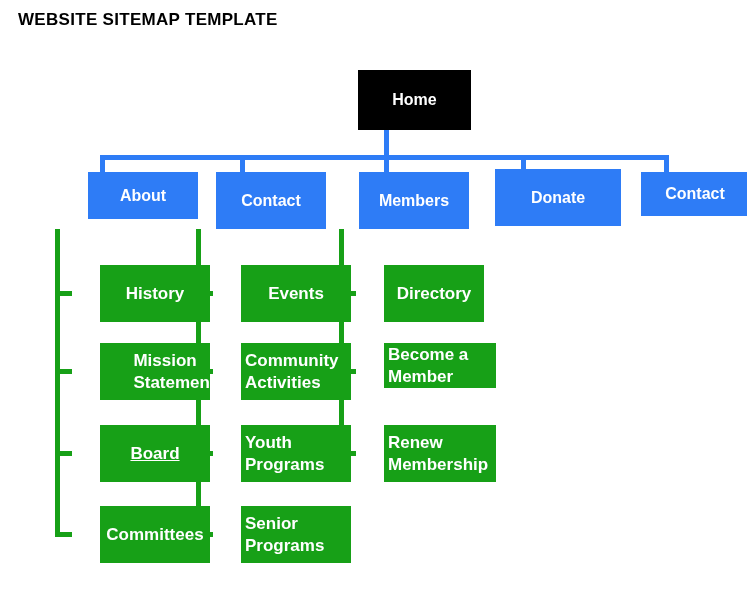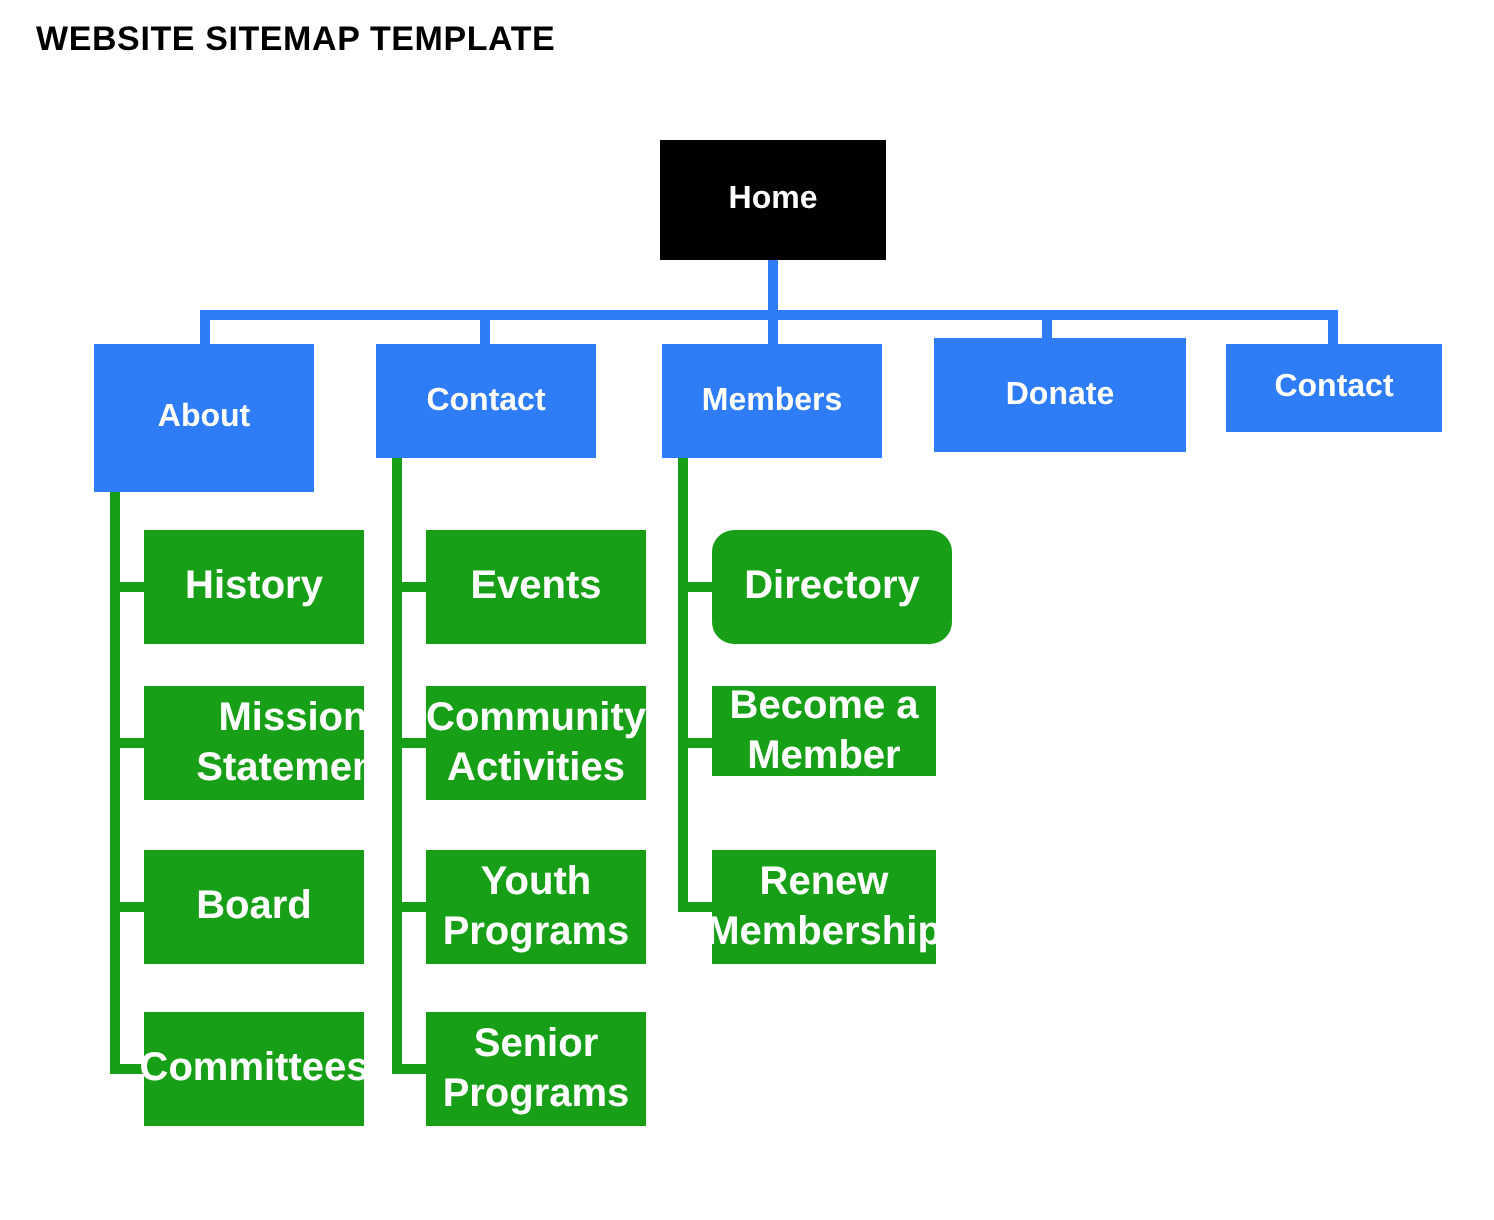--- a/index.html
+++ b/index.html
@@ -23,38 +23,38 @@
     font-size: 17px;
     font-weight: 700;
     color: #000000;
     letter-spacing: 0.3px;
   }
   .node {
     position: absolute;
     display: flex;
     align-items: center;
     justify-content: center;
-    text-align: center;
     color: #ffffff;
     font-weight: 700;
     box-sizing: border-box;
     padding: 2px 4px;
     line-height: 1.25;
+    margin-left: 28px;
   }
   .root {
     background: var(--root-bg, #000000);
     font-size: 16px;
   }
   .l2 {
     background: var(--level2-bg, #2e7cf6);
     font-size: 16px;
   }
   .l3 {
     background: var(--level3-bg, #17a017);
-    font-size: 20px;
+    font-size: 17px;
   }
   .conn { position: absolute; }
   .conn.blue  { background: var(--connector-blue, #2e7cf6); }
   .conn.green { background: var(--connector-green, #17a017); }
 </style>
 </head>
 <body>
 
 <div class="canvas">
 
@@ -84,21 +84,21 @@
 
     <div class="conn green" style="left:339px; top:229px; width:5px; height:227px;"></div>
     <div class="conn green" style="left:339px; top:291px; width:17px; height:5px;"></div>
     <div class="conn green" style="left:339px; top:369px; width:17px; height:5px;"></div>
     <div class="conn green" style="left:339px; top:451px; width:17px; height:5px;"></div>
 
     <div class="node root" style="left:330px; top:70px; width:113px; height:60px;">
       <span>Home</span>
     </div>
 
-    <div class="node l2" style="left:47px; top:172px; width:110px; height:74px;">
+    <div class="node l2" style="left:60px; top:172px; width:110px; height:47px;">
       <span>About</span>
     </div>
     <div class="node l2" style="left:188px; top:172px; width:110px; height:57px;">
       <span>Contact</span>
     </div>
     <div class="node l2" style="left:331px; top:172px; width:110px; height:57px;">
       <span>Members</span>
     </div>
     <div class="node l2" style="left:467px; top:169px; width:126px; height:57px;">
       <span>Donate</span>
@@ -106,41 +106,41 @@
     <div class="node l2" style="left:613px; top:172px; width:108px; height:44px;">
       <span>Contact</span>
     </div>
 
     <div class="node l3" style="left:72px; top:265px; width:110px; height:57px;">
       <span>History</span>
     </div>
     <div class="node l3" style="left:72px; top:343px; width:110px; height:57px;padding-left:43px;">
       <span>Mission Statement</span>
     </div>
-    <div class="node l3" style="left:72px; top:425px; width:110px; height:57px;">
+    <div class="node l3" style="left:72px; top:425px; width:110px; height:57px;text-decoration:underline;">
       <span>Board</span>
     </div>
     <div class="node l3" style="left:72px; top:506px; width:110px; height:57px;">
       <span>Committees</span>
     </div>
 
     <div class="node l3" style="left:213px; top:265px; width:110px; height:57px;">
       <span>Events</span>
     </div>
     <div class="node l3" style="left:213px; top:343px; width:110px; height:57px;">
       <span>Community Activities</span>
     </div>
     <div class="node l3" style="left:213px; top:425px; width:110px; height:57px;">
       <span>Youth Programs</span>
     </div>
     <div class="node l3" style="left:213px; top:506px; width:110px; height:57px;">
       <span>Senior Programs</span>
     </div>
 
-    <div class="node l3" style="left:356px; top:265px; width:120px; height:57px;border-radius:11px;">
+    <div class="node l3" style="left:356px; top:265px; width:100px; height:57px;">
       <span>Directory</span>
     </div>
     <div class="node l3" style="left:356px; top:343px; width:112px; height:45px;">
       <span>Become a Member</span>
     </div>
     <div class="node l3" style="left:356px; top:425px; width:112px; height:57px;">
       <span>Renew Membership</span>
     </div>
 
   </div>

